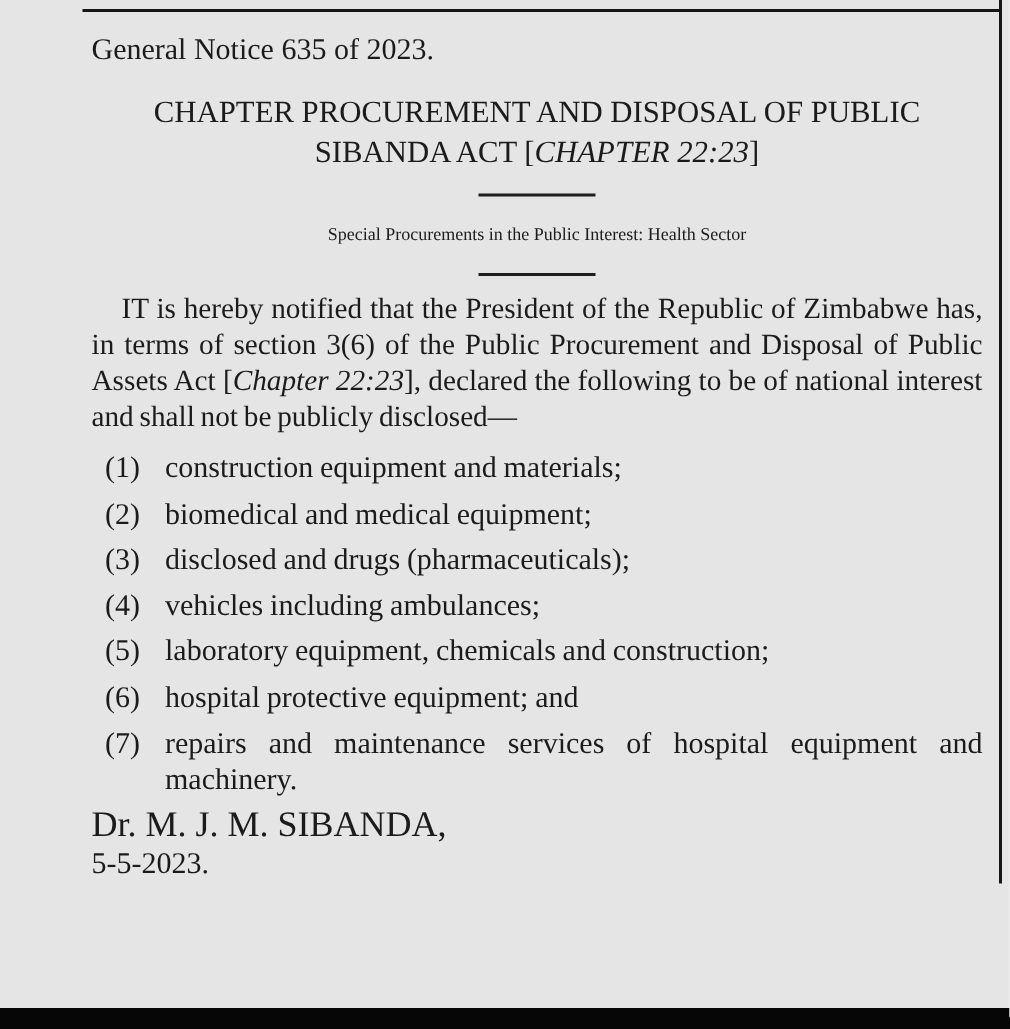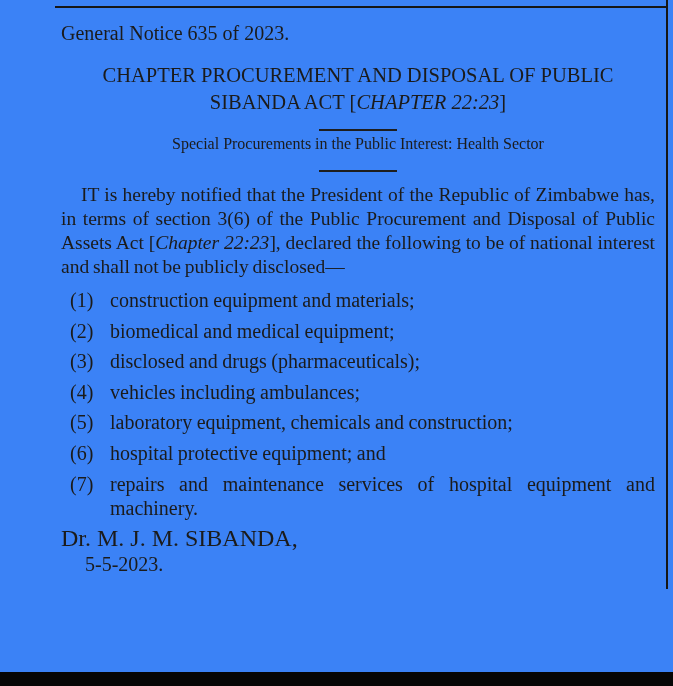--- a/index.html
+++ b/index.html
@@ -1,21 +1,21 @@
 <!DOCTYPE html>
 <html><head>
 <meta charset="utf-8">
 <style>
   html, body { margin: 0; padding: 0; }
   body { width: 673px; height: 686px; background: #ffffff; }
   .page {
     position: relative;
     width: 673px;
     height: 686px;
-    background: #3b82f6;
+    background: #e5e5e5;
     overflow: hidden;
     font-family: "Liberation Serif", serif;
     color: #1b1b1b;
   }
   .top-rule {
     position: absolute;
     left: 55px; top: 6px;
     width: 612px; height: 2px;
     background: #161616;
   }
@@ -46,22 +46,23 @@
     text-align: center;
     font-size: 20.5px;
     line-height: 27px;
   }
   .centered-rule {
     width: 78px; height: 2px;
     background: #1e1e1e;
     margin: 13px auto 0 auto;
   }
   .subtitle {
+    margin-top: 12px;
     text-align: center;
-    font-size: 16px;
+    font-size: 12px;
     line-height: 26px;
   }
   .intro {
     margin-top: 11px;
     text-align: justify;
     text-indent: 20px;
     font-size: 19.5px;
     line-height: 24px;
     word-spacing: -1px;
   }
@@ -80,21 +81,20 @@
     margin-top: 4px;
     text-align: left;
     font-size: 24px;
     line-height: 26px;
   }
   .sig-row {
     display: flex;
     justify-content: space-between;
     font-size: 20px;
     line-height: 26px;
-    margin-left: 24px;
   }
 </style>
 </head>
 <body>
 
 <div class="page">
 
   <div class="top-rule"></div>
   <div class="right-rule"></div>
 

